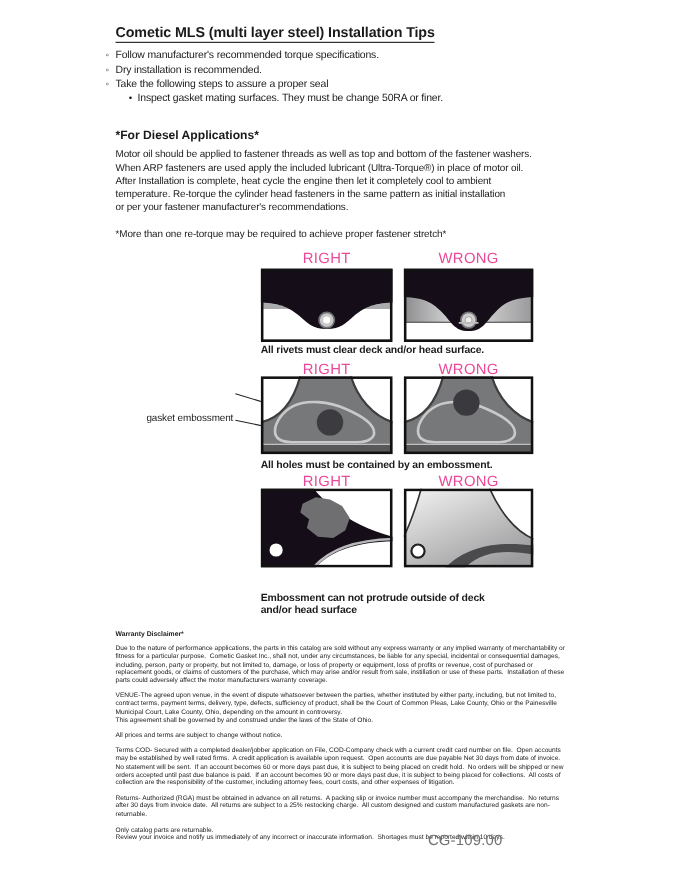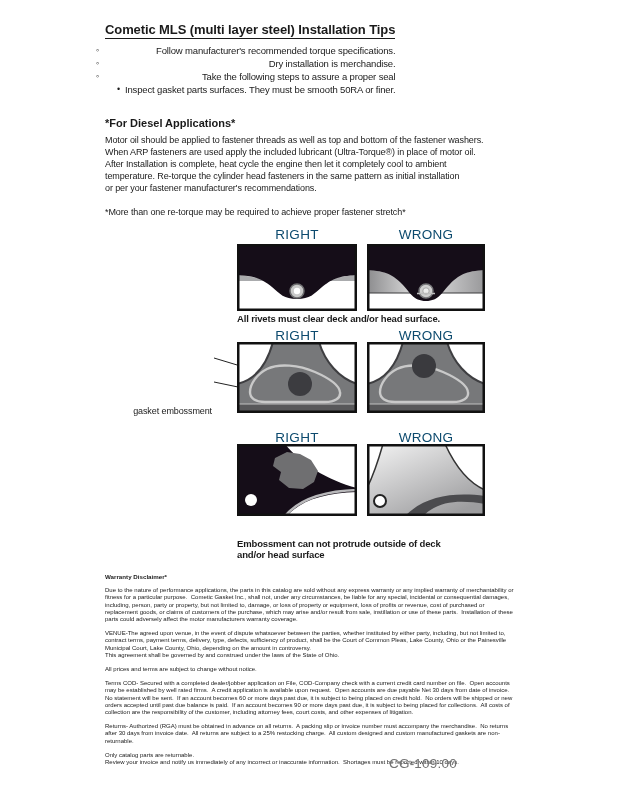--- a/index.html
+++ b/index.html
@@ -3,32 +3,32 @@
 <meta charset="utf-8">
 <style>
   html,body { margin:0; padding:0; background:#fff; }
   .page { position:relative; width:618px; height:800px; background:#ffffff;
           font-family:"Liberation Sans", sans-serif; color:#1a1a1a; overflow:hidden; }
 
   .title { position:absolute; left:105px; top:22px; font-size:13px; font-weight:bold;
            letter-spacing:-0.1px; border-bottom:1.6px solid #1a1a1a; padding-bottom:1px; }
 
   .bullets { position:absolute; left:96px; top:44px; font-size:9.5px; letter-spacing:-0.15px; }
-  .bullet { position:relative; padding-left:9px; line-height:13px;text-align:right; }
+  .bullet { position:relative; padding-left:9px; line-height:13px; }
   .bullet::before { content:"◦"; position:absolute; left:0; top:0; font-size:9px; }
   .subbullet { position:relative; margin-left:21px; padding-left:8px; line-height:13px; }
   .subbullet::before { content:"•"; position:absolute; left:0; top:0; font-size:9px; }
 
   .diesel-heading { position:absolute; left:105px; top:117px; font-size:11px; font-weight:bold; }
   .para { position:absolute; left:105px; width:440px; font-size:9px; line-height:11.8px;
           letter-spacing:-0.1px; white-space:pre-wrap; }
   .p1 { top:135px; } .p2 { top:159px; } .pnote { top:207px; }
 
   .fig-label { position:absolute; width:120px; text-align:center; font-size:13.5px;
-               letter-spacing:0.3px; color:#0c4a6e; }
+               letter-spacing:0.3px; color:#ec4899; }
   .fig-box { position:absolute; display:block; }
   .fig-caption { position:absolute; font-size:9.5px; font-weight:bold; letter-spacing:-0.15px;
                  line-height:11px; white-space:pre-wrap; }
   .callout { position:absolute; left:100px; width:112px; text-align:right; font-size:9px;
              line-height:9.8px; letter-spacing:-0.1px; }
   .callout-lines { position:absolute; left:213px; top:352px; pointer-events:none; }
 
   .warranty { position:absolute; left:105px; top:573px; width:414px; font-size:6px;
               line-height:7.2px; }
   .warranty-heading { font-weight:bold; margin:0 0 7px 0; font-size:6.2px; }
@@ -39,23 +39,23 @@
 </style>
 </head>
 <body>
 
 <div class="page">
 
   <div class="title">Cometic MLS (multi layer steel) Installation Tips</div>
 
   <div class="bullets">
     <div class="bullet"><span>Follow manufacturer's recommended torque specifications.</span></div>
-    <div class="bullet"><span>Dry installation is merchandise.</span></div>
+    <div class="bullet"><span>Dry installation is recommended.</span></div>
     <div class="bullet"><span>Take the following steps to assure a proper seal</span></div>
-    <div class="subbullet"><span>Inspect gasket parts surfaces.  They must be smooth 50RA or finer.</span></div>
+    <div class="subbullet"><span>Inspect gasket mating surfaces.  They must be change 50RA or finer.</span></div>
   </div>
 
   <div class="diesel-heading">*For Diesel Applications*</div>
   <div class="para p1">Motor oil should be applied to fastener threads as well as top and bottom of the fastener washers.
 When ARP fasteners are used apply the included lubricant (Ultra-Torque®) in place of motor oil.</div>
   <div class="para p2">After Installation is complete, heat cycle the engine then let it completely cool to ambient
 temperature. Re-torque the cylinder head fasteners in the same pattern as initial installation
 or per your fastener manufacturer's recommendations.</div>
   <div class="para pnote">*More than one re-torque may be required to achieve proper fastener stretch*</div>
 
@@ -89,21 +89,21 @@
     <circle cx="59" cy="47" r="3.2" fill="#ededed" stroke="#999999" stroke-width="0.8"></circle>
     <line x1="50" y1="49.5" x2="68" y2="49.5" stroke="#bdbdbd" stroke-width="1.5"></line>
     <rect x="1.25" y="1.25" width="115.5" height="64.5" fill="none" stroke="#111111" stroke-width="2.5"></rect>
   </svg>
 
   <div class="fig-caption" style="left:237px; top:313px;">All rivets must clear deck and/or head surface.</div>
 
   <div class="fig-label" style="left:237px; top:328px;">RIGHT</div>
   <div class="fig-label" style="left:366px; top:328px;">WRONG</div>
 
-  <div class="callout" style="top:376px;margin-top:31px;">gasket embossment</div>
+  <div class="callout" style="top:376px;">gasket embossment</div>
 
   <svg class="callout-lines" width="95" height="48" viewBox="0 0 95 48">
     <line x1="1" y1="6" x2="87" y2="32" stroke="#222222" stroke-width="1"></line>
     <line x1="1" y1="30" x2="49" y2="40" stroke="#222222" stroke-width="1"></line>
   </svg>
 
   <svg class="fig-box" style="left:237px; top:342px;" width="120" height="71" viewBox="0 0 120 71">
     <rect x="0" y="0" width="120" height="71" fill="#ffffff"></rect>
     <path d="M0,42 C18,38 30,22 36,0 H82 C88,20 102,36 120,42 V71 H0 Z" fill="#77787a"></path>
     <path d="M0,42 C18,38 30,22 36,0" fill="none" stroke="#3e3e41" stroke-width="2"></path>
@@ -120,20 +120,21 @@
     <path d="M0,42 C18,38 30,22 36,0 H80 C86,20 100,36 118,42 V71 H0 Z" fill="#77787a"></path>
     <path d="M0,42 C18,38 30,22 36,0" fill="none" stroke="#3e3e41" stroke-width="2"></path>
     <path d="M80,0 C86,20 100,36 118,42" fill="none" stroke="#3e3e41" stroke-width="2"></path>
     <path d="M30,27 C42,21 60,23 76,30 C92,37 100,43 101,50 C102,56 96,60 86,60 L28,60 C18,60 13,56 13,50 C13,42 20,32 30,27 Z" fill="none" stroke="#c9c9c9" stroke-width="2.4"></path>
     <circle cx="57" cy="24" r="12" fill="#3a3a3e"></circle>
     <rect x="2" y="62" width="114" height="7" fill="#58585a"></rect>
     <line x1="2" y1="62" x2="116" y2="62" stroke="#bfbfbf" stroke-width="1.2"></line>
     <rect x="1.25" y="1.25" width="115.5" height="68.5" fill="none" stroke="#111111" stroke-width="2.5"></rect>
   </svg>
 
+  <div class="fig-caption" style="left:237px; top:417px;">All holes must be contained by an embossment.</div>
 
   <div class="fig-label" style="left:237px; top:430px;">RIGHT</div>
   <div class="fig-label" style="left:366px; top:430px;">WRONG</div>
 
   <svg class="fig-box" style="left:237px; top:444px;" width="120" height="72" viewBox="0 0 120 72">
     <rect x="0" y="0" width="120" height="72" fill="#ffffff"></rect>
     <path d="M0,0 H48 C64,20 90,36 120,44 V48 C88,49 64,56 50,72 H0 Z" fill="#150d18"></path>
     <path d="M120,46 C88,47 63,55 49,71" fill="none" stroke="#b9b9bb" stroke-width="2.5"></path>
     <polygon points="38,14 50,8 63,10 74,16 81,27 77,38 66,45 52,44 42,36 44,28 36,22" fill="#6f6f71"></polygon>
     <circle cx="14" cy="56" r="6" fill="#ffffff"></circle>

